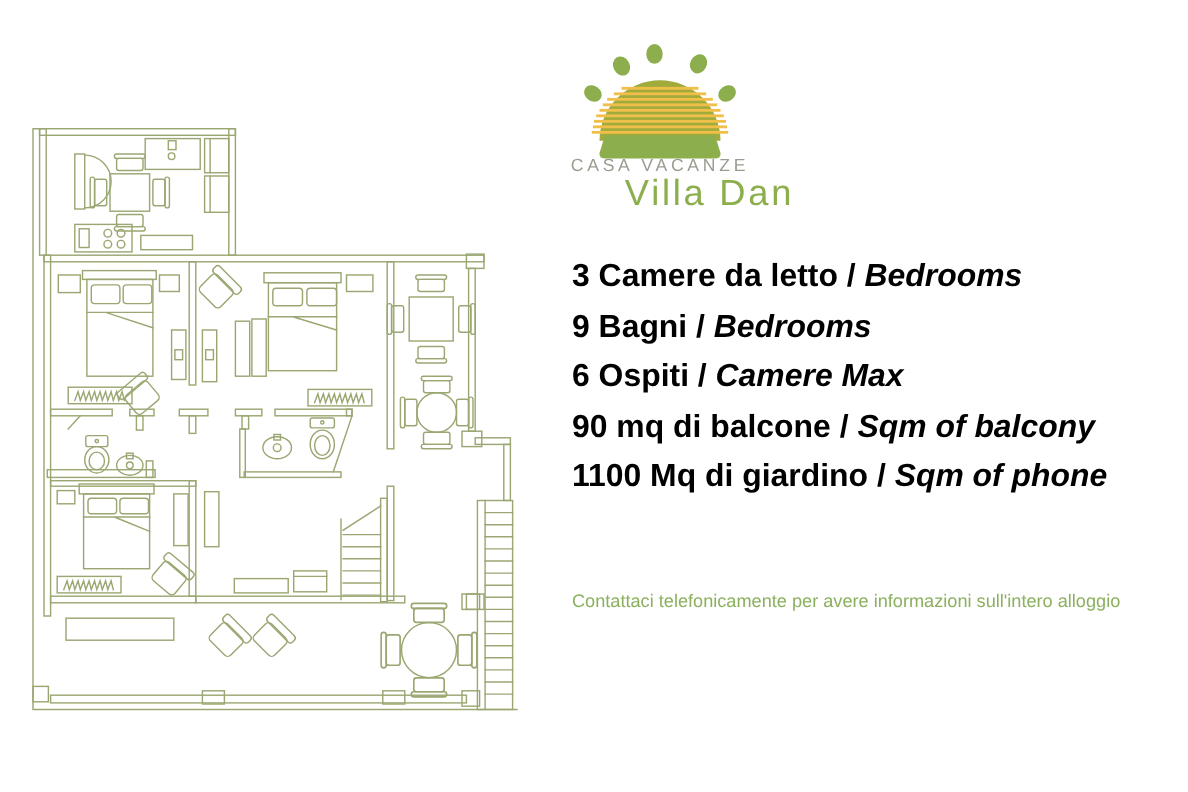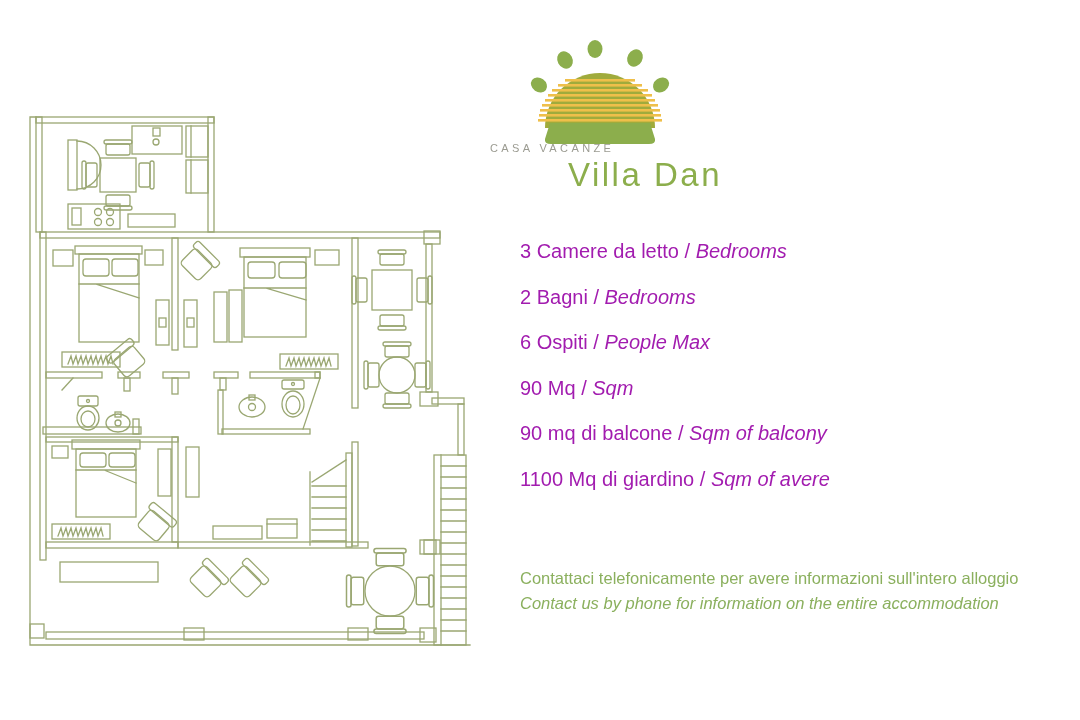--- a/index.html
+++ b/index.html
@@ -1,29 +1,29 @@
 <!DOCTYPE html>
 <html><head>
 <meta charset="utf-8">
 <style>
   html,body{margin:0;padding:0;background:#ffffff;}
   body{width:1080px;height:720px;position:relative;overflow:hidden;
        font-family:"Liberation Sans", sans-serif;}
   .plan-wrap{position:absolute;left:0;top:0;width:500px;height:720px;}
   .right-col{position:absolute;left:490px;top:0;width:560px;height:720px;}
   .logo-box{position:absolute;left:38px;top:28px;width:146px;height:118px;}
-  .brand-tagline{position:absolute;left:0;top:142px;width:220px;
-       color:#9b9b91;font-size:11px;letter-spacing:3.4px;font-weight:400;}
+  .brand-tagline{position:absolute;left:0;top:142px;width:220px;text-align:center;
+       color:#9b9b91;font-size:16px;letter-spacing:3.4px;font-weight:400;}
   .brand-name{position:absolute;left:12px;top:156px;width:220px;text-align:right;
        color:#8cae4c;font-size:33px;letter-spacing:2.5px;font-weight:400;}
   .features{position:absolute;left:30px;top:229px;width:520px;}
-  .feature-row{height:45.5px;line-height:45.5px;color:#a21caf;font-size:20px;white-space:nowrap;}
+  .feature-row{height:45.5px;line-height:45.5px;color:#000000;font-size:29px;white-space:nowrap;font-weight:bold;}
   .feature-row .sep{white-space:pre;}
   .feature-row .en{font-style:italic;}
-  .contact{position:absolute;left:30px;top:566px;width:530px;color:#8bb05e;}
+  .contact{position:absolute;left:30px;top:535px;width:530px;color:#8bb05e;}
   .contact .line-it{font-size:16.5px;line-height:25px;}
   .contact .line-en{font-size:16.5px;line-height:25px;font-style:italic;}
   svg{display:block;}
 </style>
 </head>
 <body>
 
 <div class="plan-wrap">
 <svg width="500" height="720" viewBox="0 0 500 720" stroke="#9aa772" fill="none" stroke-width="1.3" stroke-linecap="square">
   <defs>
@@ -252,25 +252,23 @@
       </g>
 
       <path d="M22,95 L122,95 L127,111 Q128,116 121,116 L23,116 Q16,116 17,111 Z" fill="#8cae4c" stroke="none"></path>
     </svg>
   </div>
   <div class="brand-tagline">CASA VACANZE</div>
   <div class="brand-name">Villa Dan</div>
 
   <div class="features">
     <div class="feature-row"><span class="it">3 Camere da letto</span><span class="sep"> / </span><span class="en">Bedrooms</span></div>
-    <div class="feature-row"><span class="it">2 Bagni</span><span class="sep"> / </span><span class="en">Bedrooms</span></div>
-    <div class="feature-row"><span class="it">6 Ospiti</span><span class="sep"> / </span><span class="en">People Max</span></div>
-    <div class="feature-row"><span class="it">90 Mq</span><span class="sep"> / </span><span class="en">Sqm</span></div>
+    <div class="feature-row"><span class="it">9 Bagni</span><span class="sep"> / </span><span class="en">Bedrooms</span></div>
+    <div class="feature-row"><span class="it">6 Ospiti</span><span class="sep"> / </span><span class="en">Camere Max</span></div>
     <div class="feature-row"><span class="it">90 mq di balcone</span><span class="sep"> / </span><span class="en">Sqm of balcony</span></div>
-    <div class="feature-row"><span class="it">1100 Mq di giardino</span><span class="sep"> / </span><span class="en">Sqm of avere</span></div>
+    <div class="feature-row"><span class="it">1100 Mq di giardino</span><span class="sep"> / </span><span class="en">Sqm of phone</span></div>
   </div>
 
   <div class="contact">
     <div class="line-it">Contattaci telefonicamente per avere informazioni sull'intero alloggio</div>
-    <div class="line-en">Contact us by phone for information on the entire accommodation</div>
   </div>
 
 </div>
 
 </body></html>

